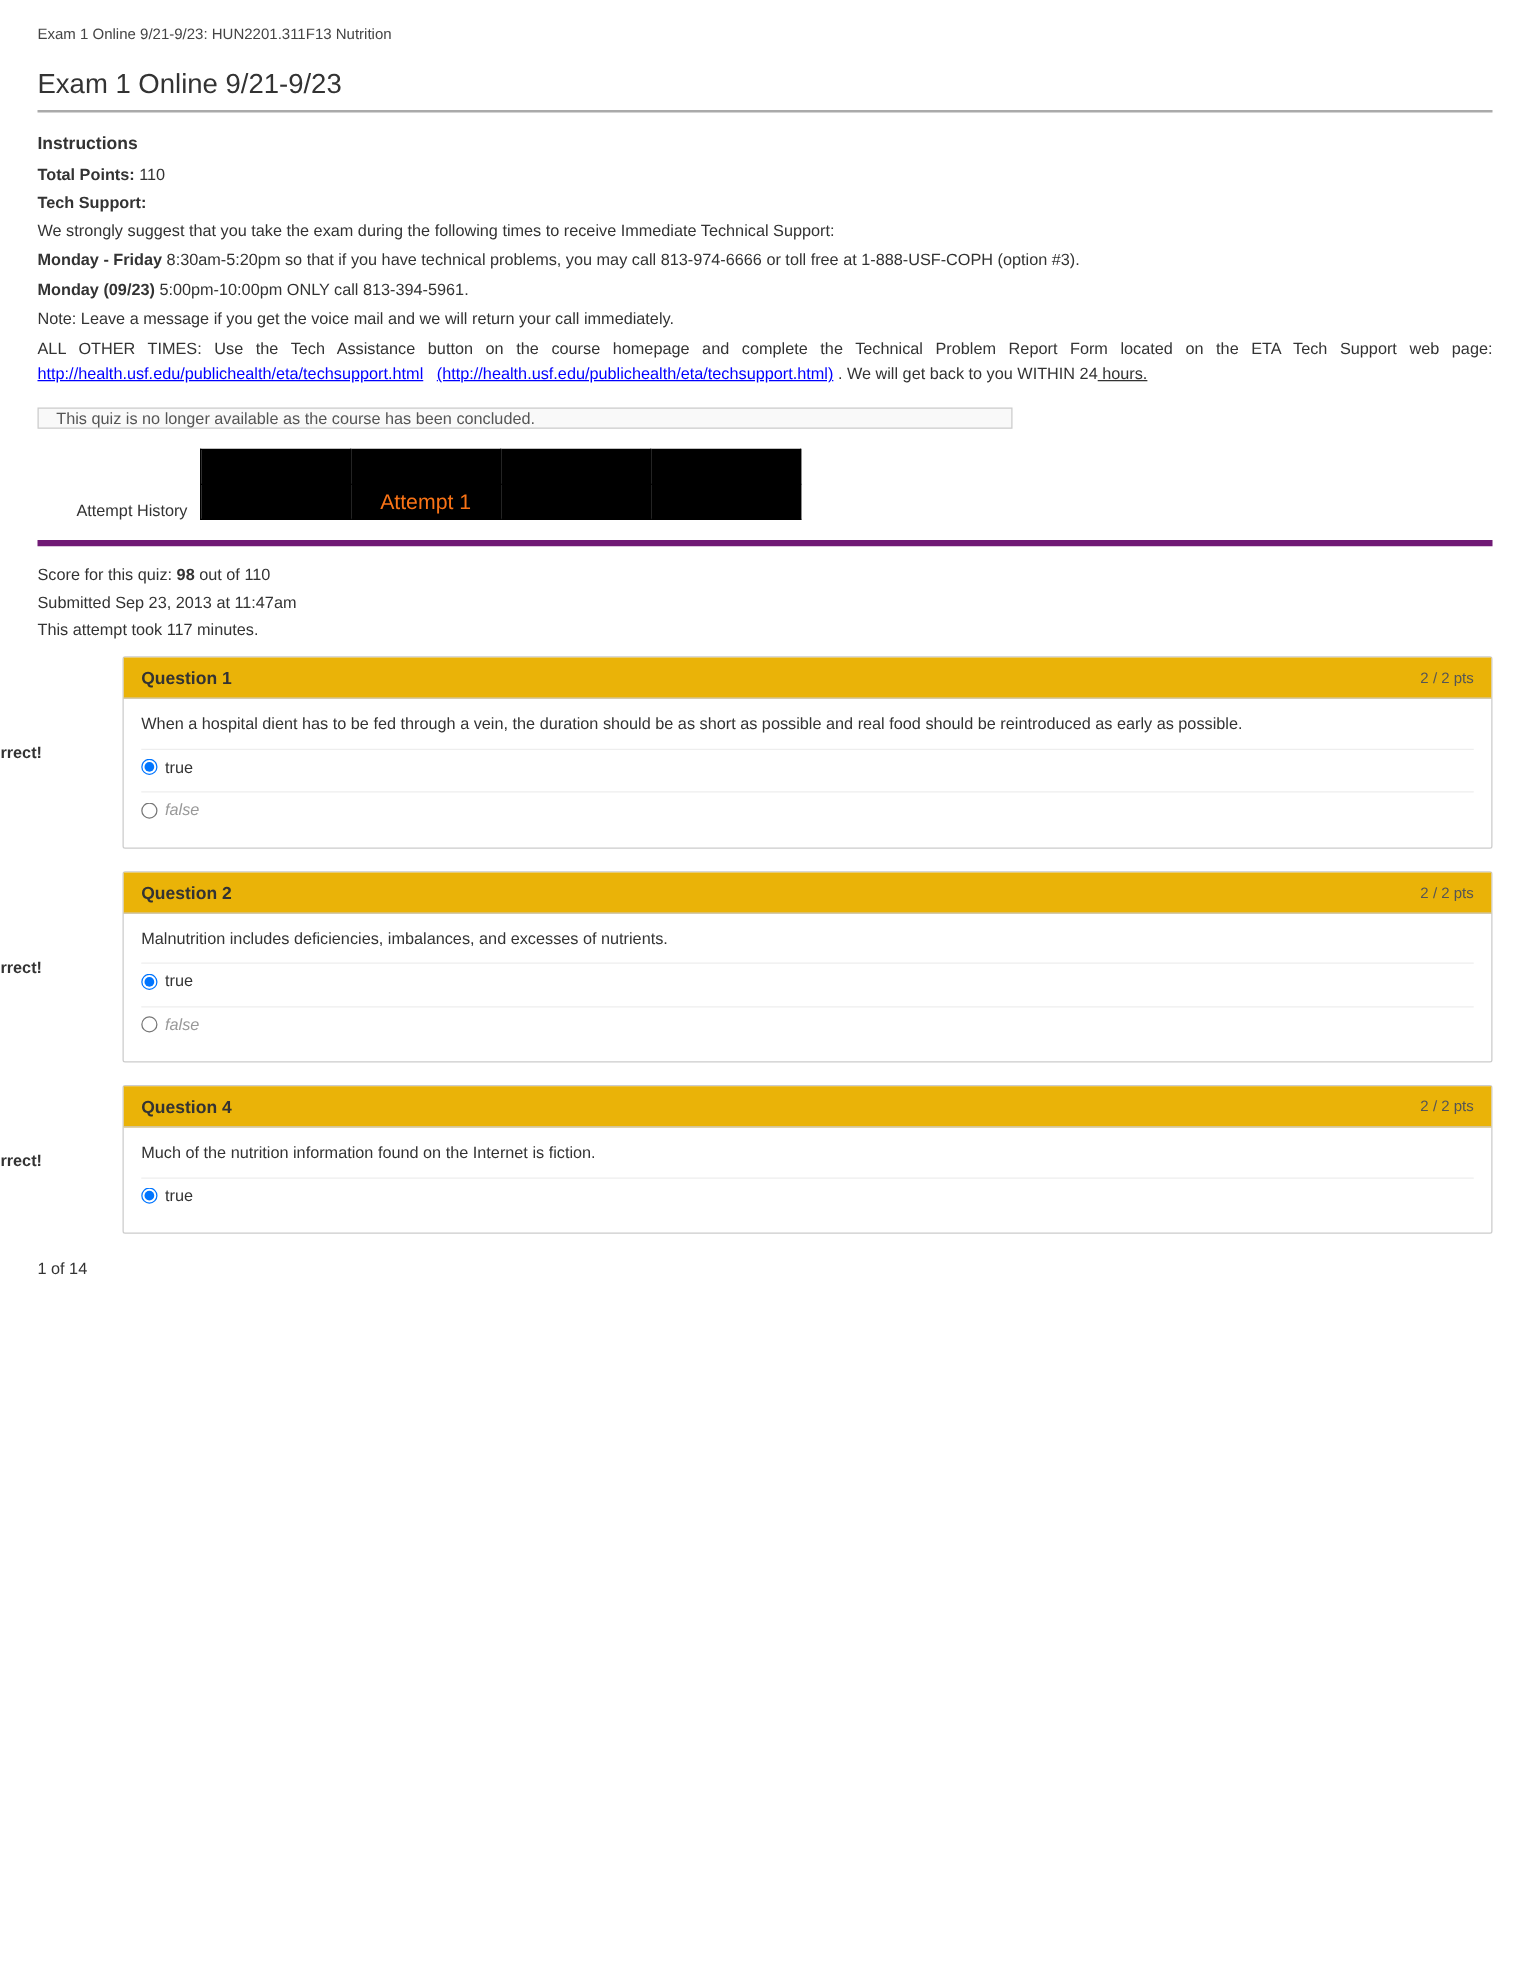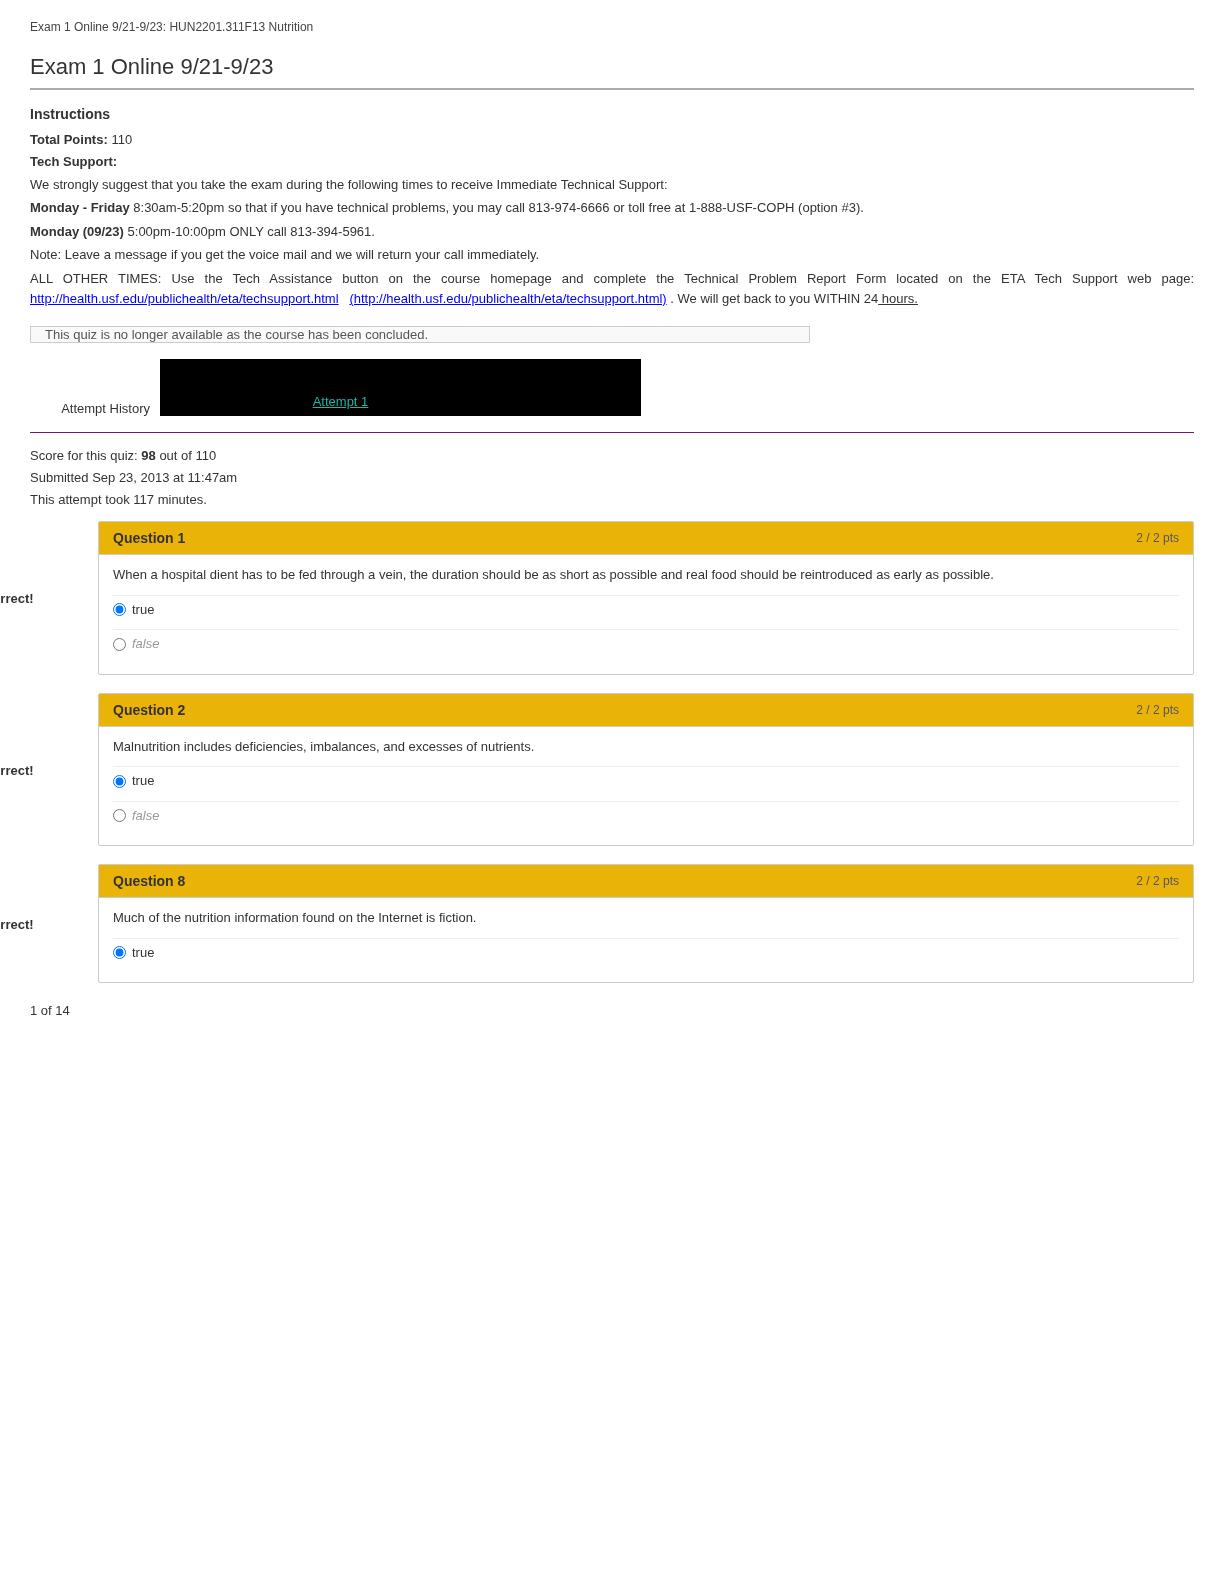--- a/index.html
+++ b/index.html
@@ -91,29 +91,28 @@
     }
     .attempt-table tr:last-child td {
       background: #000;
     }
     .attempt-table .attempt-link-cell {
       background: #000;
       text-align: center;
       vertical-align: middle;
     }
     .attempt-table .attempt-link {
-      color: #14b8a6;
-      text-decoration: underline;
-      font-size: 13px;
+      color: #f97316;
+      font-size: 17px;
     }
     .score-section {
       margin: 16px 0 10px 0;
       font-size: 13px;
       line-height: 1.7;
-      border-top: 1px solid #701a75;
+      border-top: 5px solid #701a75;
       padding-top: 12px;
     }
     .question-block {
       margin-left: 60px;
       margin-bottom: 18px;
       border: 1px solid #ccc;
       border-radius: 2px;
     }
     .question-header {
       background: #eab308;
@@ -294,21 +293,21 @@
           <span class="false-label">false</span>
         </div>
       </div>
     </div>
   </div>
 
   <div style="position:relative; margin-bottom: 18px; margin-left: 8px;">
     <span class="correct-indicator">Correct!</span>
     <div class="question-block" style="margin-left: 60px;">
       <div class="question-header">
-        <span class="question-title">Question 8</span>
+        <span class="question-title">Question 4</span>
         <span class="question-pts">2 / 2 pts</span>
       </div>
       <div class="question-body">
         <div class="question-text">Much of the nutrition information found on the Internet is fiction.</div>
         <div class="answer-option selected-answer">
           <input type="radio" checked="" style="">
           <span>true</span>
         </div>
       </div>
     </div>

